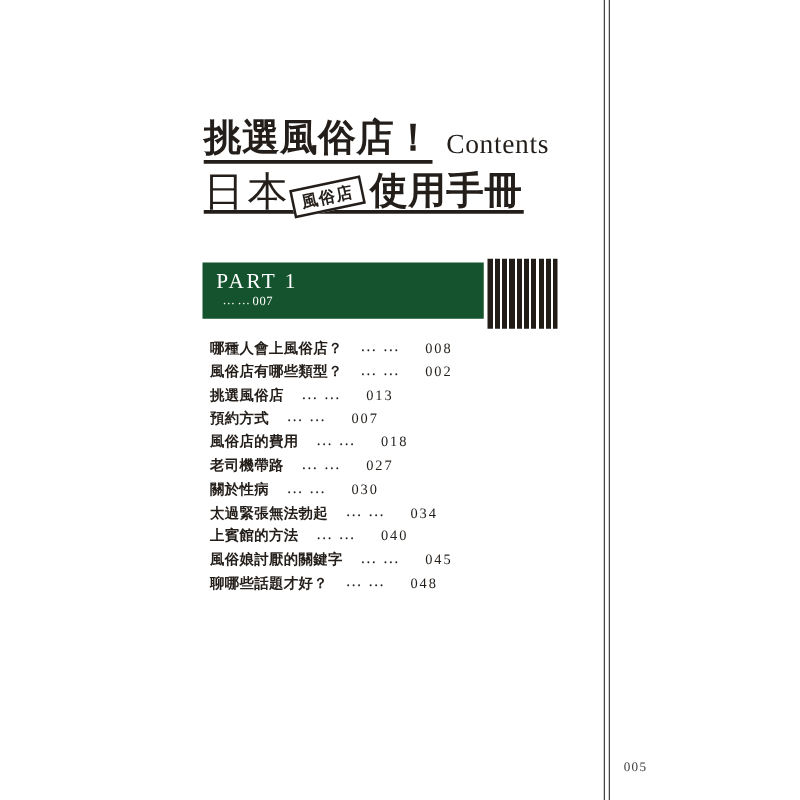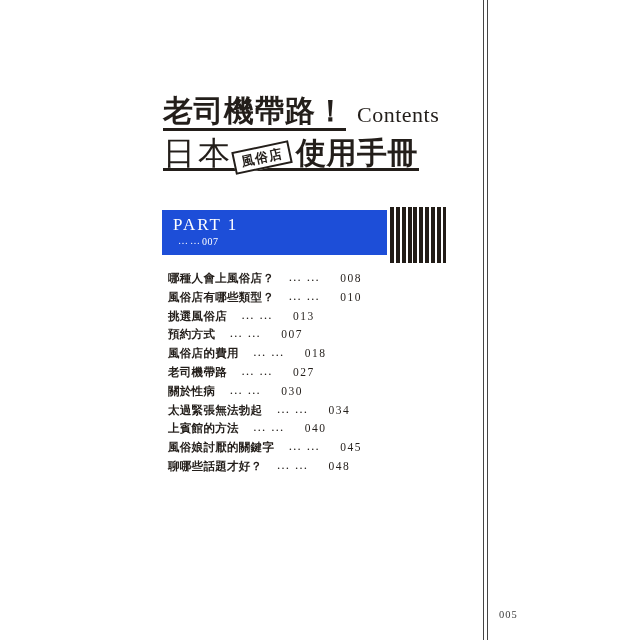--- a/index.html
+++ b/index.html
@@ -105,53 +105,53 @@
     border-right:1.4px solid #454545;
   }
   .folio {
     left:499px; top:609px;
     font-size:10.5px; letter-spacing:1px; color:#3a3a3a;
   }
 </style>
 </head>
 <body style="color: rgb(35, 30, 26);">
 
-<div class="abs title-line1">老司機帶路！</div>
+<div class="abs title-line1">挑選風俗店！</div>
 <div class="abs contents-label">Contents</div>
 <div class="abs title-line2-prefix">日本</div>
 <div class="abs title-line2-suffix">使用手冊</div>
 <div class="abs title-underline2"></div>
 <div class="abs stamp">風俗店</div>
 
 <div class="abs foreword">
   <span class="label">前言</span>
   <span class="leader">……</span>
   <span class="pagenum">003</span>
 </div>
 
-<div class="abs part-banner" style="background: #1d4ed8;">
+<div class="abs part-banner" style="background: #14532d;">
   <div class="part-heading">PART 1</div>
   <div class="part-sub">
     <span class="sub-leader">……</span>
     <span class="sub-page">007</span>
   </div>
 </div>
 <div class="abs stripes"></div>
 
 <div class="abs toc">
   <div class="toc-row">
     <span class="label">哪種人會上風俗店？</span>
     <span class="leader">……</span>
     <span class="pagenum">008</span>
   </div>
 
   <div class="toc-row">
     <span class="label">風俗店有哪些類型？</span>
     <span class="leader">……</span>
-    <span class="pagenum">010</span>
+    <span class="pagenum">002</span>
   </div>
 
   <div class="toc-row">
     <span class="label">挑選風俗店</span>
     <span class="leader">……</span>
     <span class="pagenum">013</span>
   </div>
 
   <div class="toc-row">
     <span class="label">預約方式</span>

